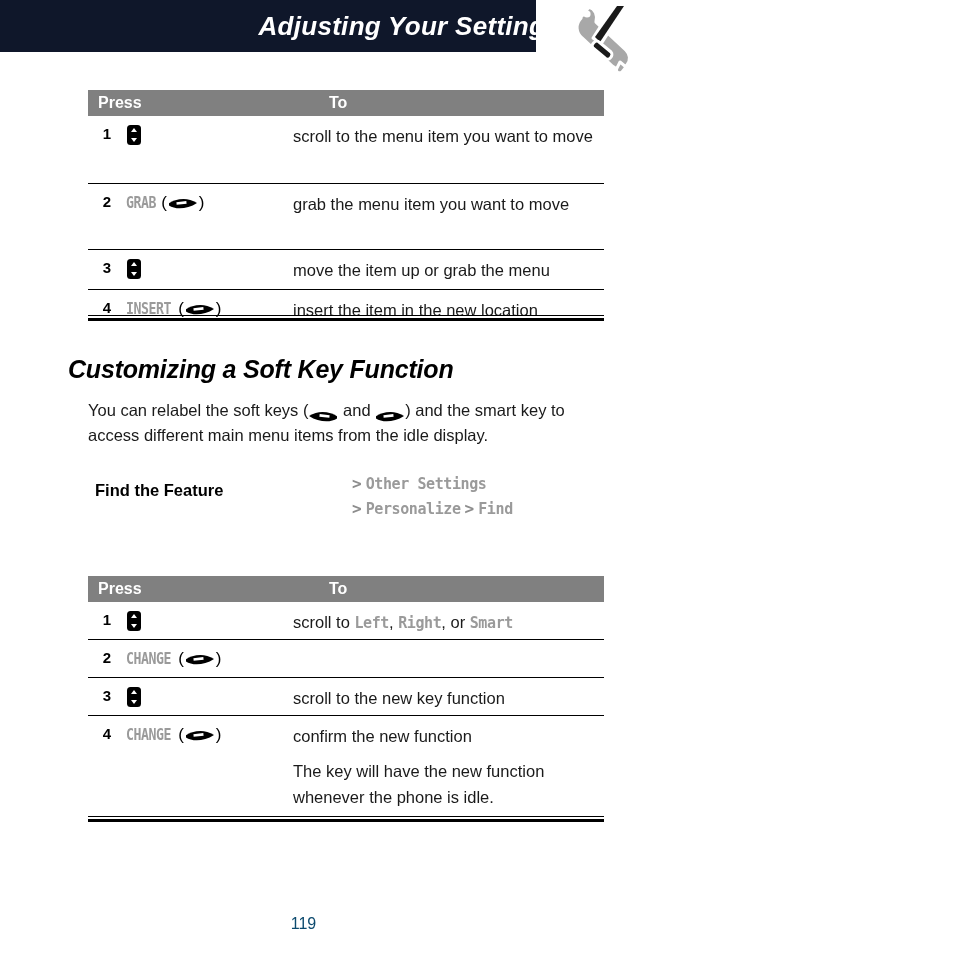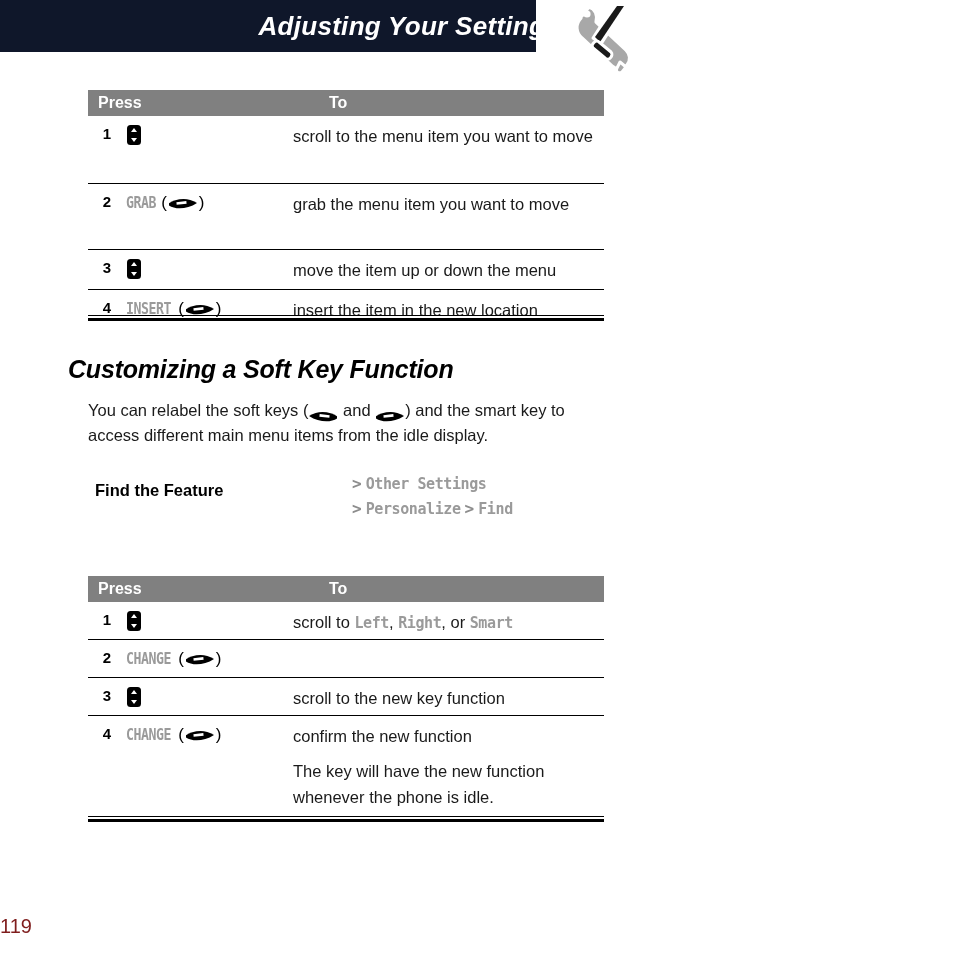--- a/index.html
+++ b/index.html
@@ -228,23 +228,23 @@
     height: 19px;
     vertical-align: middle;
   }
 
   
   .page-number {
     position: absolute;
     left: 0;
     top: 915px;
     width: 607px;
-    text-align: left;
-    font-size: 20px;
-    color: #7f1d1d;
+    text-align: center;
+    font-size: 16px;
+    color: #0c4a6e;
   }
 </style>
 </head>
 <body>
 
 <div class="header-banner">
   <div class="header-title">Adjusting Your Settings</div>
 </div>
 
 <div class="header-icon">
@@ -304,21 +304,21 @@
     <div class="step-num">3</div>
     <div class="step-key">
       <span class="icon-scrollkey">
         <svg viewBox="0 0 16 22" width="16" height="22">
           <rect x="1" y="1" width="14" height="20" rx="3.5" fill="#000000"></rect>
           <polygon points="8,4 11,8 5,8" fill="#ffffff"></polygon>
           <polygon points="8,18 11,14 5,14" fill="#ffffff"></polygon>
         </svg>
       </span>
     </div>
-    <div class="step-desc">move the item up or down the menu</div>
+    <div class="step-desc">move the item up or grab the menu</div>
   </div>
 
   <div class="trow" style="height:38px;">
     <div class="step-num">4</div>
     <div class="step-key">
       <span class="key-label">INSERT</span>
       <span class="paren">(</span>
       <span class="icon-softkey">
         <svg viewBox="0 0 30 14" width="30" height="14">
           <path d="M1 9.5 C7 13.6, 19 13.6, 29 7 C19 0.4, 7 3.2, 1 7.2 Z" fill="#000000"></path>

